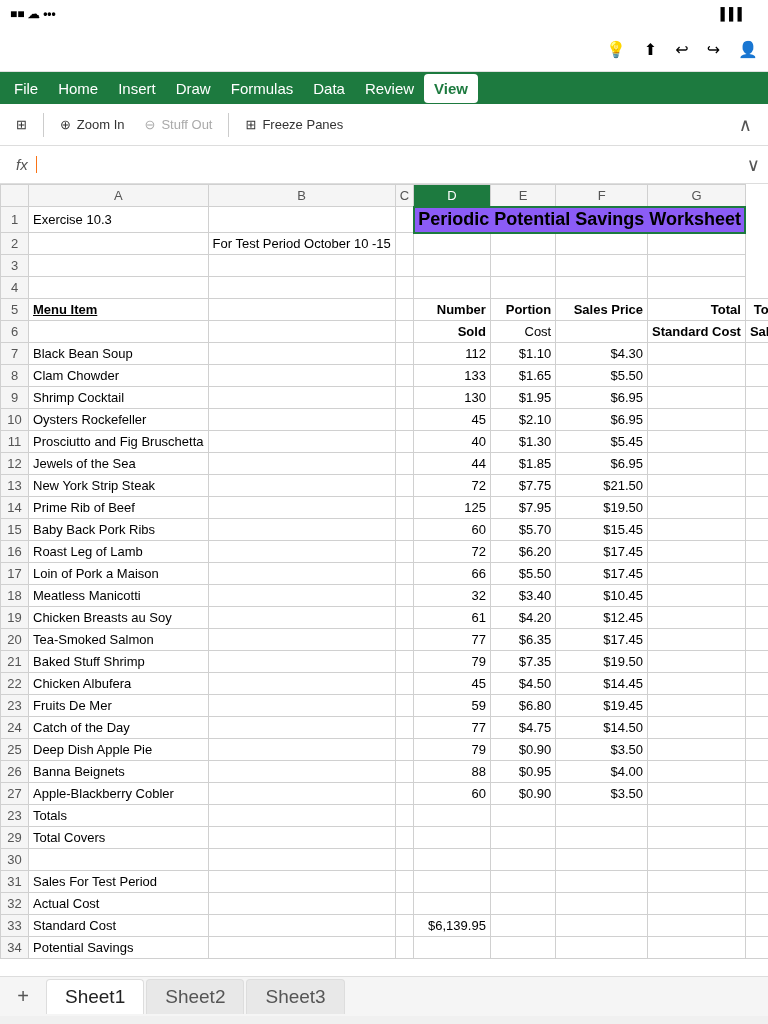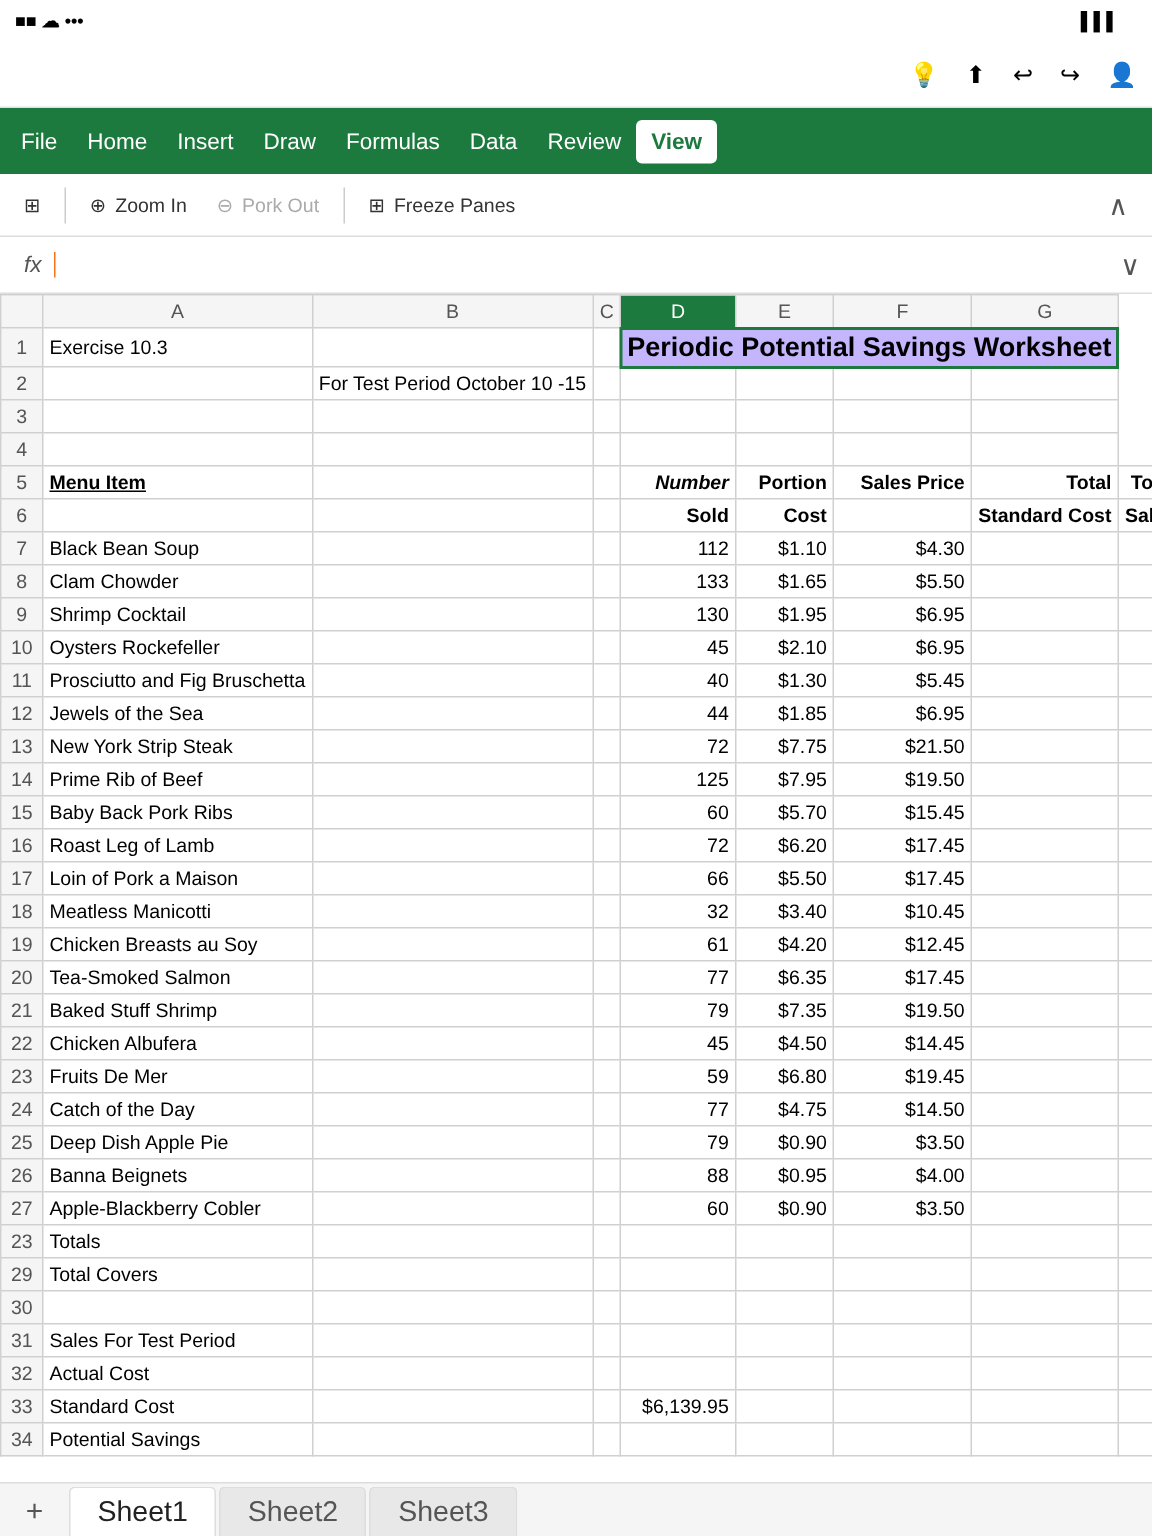--- a/index.html
+++ b/index.html
@@ -28,21 +28,21 @@
       justify-content: center;
       border-bottom: 1px solid #e0e0e0;
       position: relative;
     }
     #title-bar .title { font-size: 15px; color: #333; }
     #title-bar .icons { position: absolute; right: 10px; display: flex; gap: 18px; align-items: center; }
 
     
     #menu-bar {
       background: #1d7a3f;
-      height: 44px;
+      height: 32px;
       display: flex;
       align-items: center;
       padding: 0 4px;
     }
     #menu-bar .menu-item {
       color: #fff;
       font-size: 15px;
       padding: 6px 10px;
       border-radius: 4px;
       cursor: pointer;
@@ -142,21 +142,21 @@
       background: #fff;
     }
     table.sheet td.text-cell { text-align: left; }
     table.sheet td.number-cell { text-align: right; }
 
     
     table.sheet td.merge-main {
       font-weight: bold;
       font-size: 18px;
       text-align: left;
-      background: #c4b5fd;
+      background: #8b5cf6;
     }
 
     
     #bottom-bar {
       background: #f5f5f5;
       height: 40px;
       display: flex;
       align-items: center;
       border-top: 1px solid #ddd;
       padding: 0 8px;
@@ -232,21 +232,21 @@
     <div class="tool-btn">
       <span>⊞</span>
     </div>
     <div class="separator"></div>
     <div class="tool-btn">
       <span>⊕</span>
       <span style="margin-left:2px;"> Zoom In</span>
     </div>
     <div class="tool-btn disabled">
       <span style="color:#aaa;">⊖</span>
-      <span style="margin-left:2px;color:#aaa;">Pork Out</span>
+      <span style="margin-left:2px;color:#aaa;">Stuff Out</span>
     </div>
     <div class="separator"></div>
     <div class="tool-btn">
       <span>⊞</span>
       <span style="margin-left:2px;">Freeze Panes</span>
     </div>
     <div class="spacer"></div>
     <div class="collapse-btn">∧</div>
   </div>
 
@@ -306,33 +306,33 @@
             <td class="number-cell"></td>
             <td class="number-cell"></td>
             <td class="number-cell"></td>
             <td class="number-cell"></td>
           </tr>
           <tr>
             <td class="row-header col-header">5</td>
             <td class="text-cell" style="font-weight: bold; text-decoration: underline; text-align: left; margin-top: 42px;">Menu Item</td>
             <td class="text-cell" style="font-weight: bold; text-decoration: none; text-align: left;"></td>
             <td class="text-cell" style="font-weight: bold; text-decoration: none; text-align: left;"></td>
-            <td class="text-cell" style="font-weight: bold; text-decoration: none; text-align: right; font-style: italic;">Number</td>
+            <td class="text-cell" style="font-weight: bold; text-decoration: none; text-align: right;">Number</td>
             <td class="text-cell" style="font-weight: bold; text-decoration: none; text-align: right;">Portion</td>
             <td class="text-cell" style="font-weight: bold; text-decoration: none; text-align: right;">Sales Price</td>
             <td class="text-cell" style="font-weight: bold; text-decoration: none; text-align: right;">Total</td>
             <td class="text-cell" style="font-weight: bold; text-decoration: none; text-align: right;">Total</td>
           </tr>
           <tr>
             <td class="row-header col-header">6</td>
             <td style="text-align: left; font-weight: bold;"></td>
             <td style="text-align: left; font-weight: bold;"></td>
             <td style="text-align: left; font-weight: bold;"></td>
             <td style="text-align: right; font-weight: bold;">Sold</td>
-            <td style="text-align: right; font-weight: bold;">Cost</td>
+            <td style="text-align: right; font-weight: normal;">Cost</td>
             <td style="text-align: right; font-weight: bold;"></td>
             <td style="text-align: right; font-weight: bold;">Standard Cost</td>
             <td style="text-align: right; font-weight: bold;">Sales</td>
           </tr>
           <tr>
             <td class="row-header col-header">7</td>
             <td class="text-cell">Black Bean Soup</td>
             <td></td>
             <td></td>
             <td class="number-cell">112</td>

